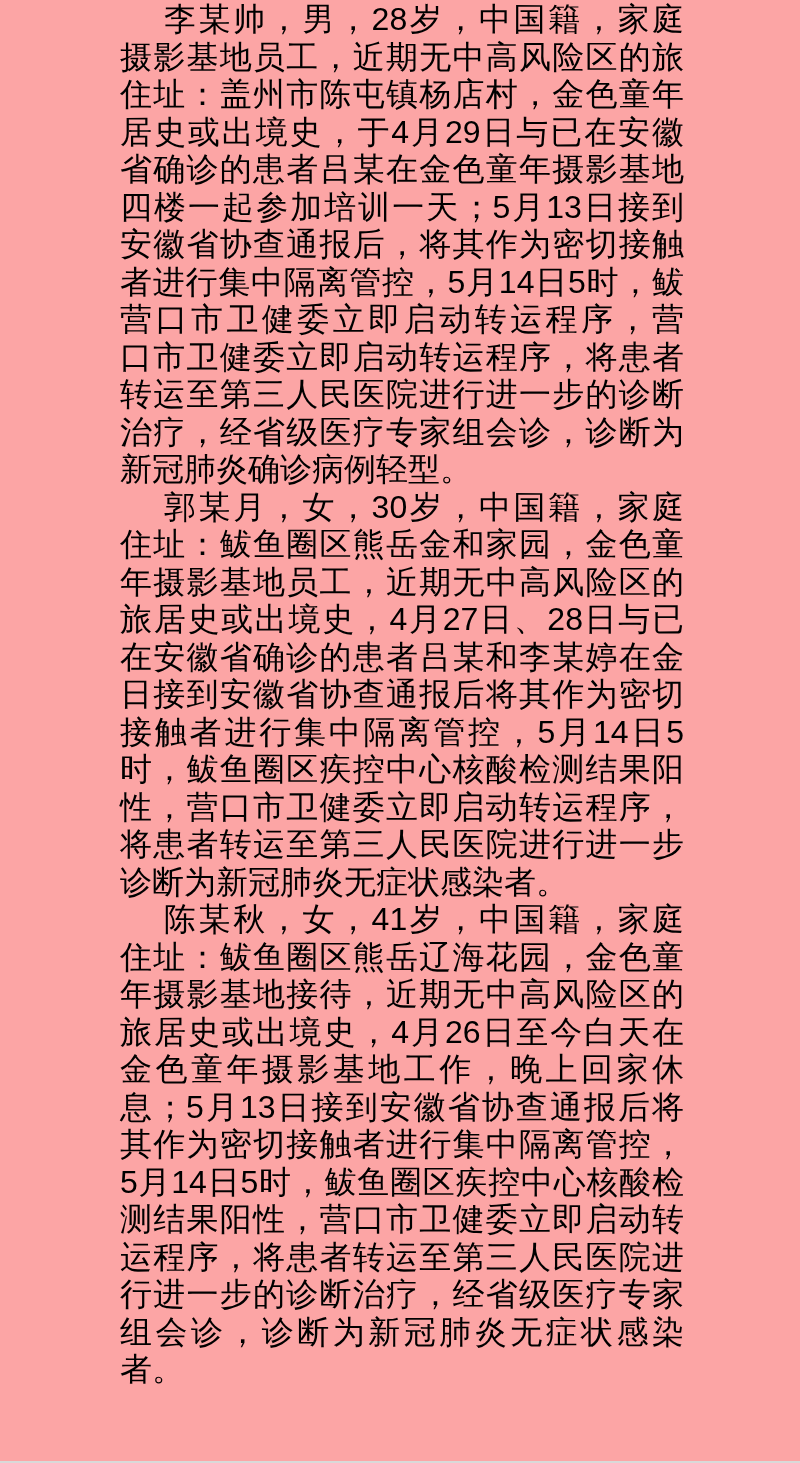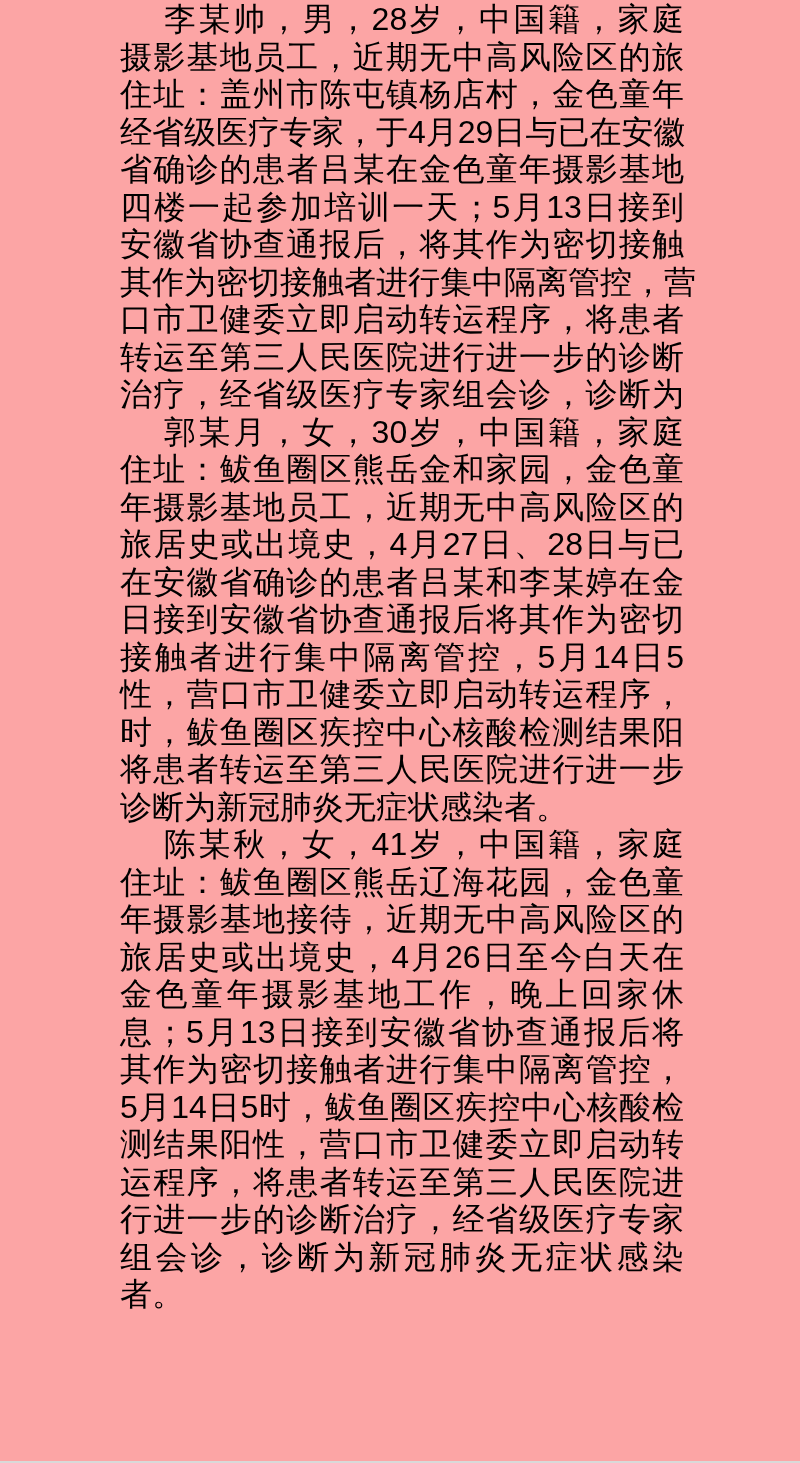--- a/index.html
+++ b/index.html
@@ -58,39 +58,41 @@
 </style>
 </head>
 <body>
 
 <div class="page" style="background: #fca5a5;">
   <div class="doc" style="color: rgb(0, 0, 0);">
       <div class="para">
         <div class="line first">李某帅，男，28岁，中国籍，家庭</div>
         <div class="line">摄影基地员工，近期无中高风险区的旅</div>
         <div class="line">住址：盖州市陈屯镇杨店村，金色童年</div>
-        <div class="line">经省级医疗专家，于4月29日与已在安徽</div>
+        <div class="line">居史或出境史，于4月29日与已在安徽</div>
         <div class="line">省确诊的患者吕某在金色童年摄影基地</div>
         <div class="line">四楼一起参加培训一天；5月13日接到</div>
         <div class="line">安徽省协查通报后，将其作为密切接触</div>
-        <div class="line">其作为密切接触者进行集中隔离管控，营</div>
+        <div class="line">者进行集中隔离管控，5月14日5时，鲅</div>
+        <div class="line">营口市卫健委立即启动转运程序，营</div>
         <div class="line">口市卫健委立即启动转运程序，将患者</div>
         <div class="line">转运至第三人民医院进行进一步的诊断</div>
         <div class="line">治疗，经省级医疗专家组会诊，诊断为</div>
+        <div class="line last">新冠肺炎确诊病例轻型。</div>
       </div>
       <div class="para">
         <div class="line first">郭某月，女，30岁，中国籍，家庭</div>
         <div class="line">住址：鲅鱼圈区熊岳金和家园，金色童</div>
         <div class="line">年摄影基地员工，近期无中高风险区的</div>
         <div class="line">旅居史或出境史，4月27日、28日与已</div>
         <div class="line">在安徽省确诊的患者吕某和李某婷在金</div>
         <div class="line">日接到安徽省协查通报后将其作为密切</div>
         <div class="line">接触者进行集中隔离管控，5月14日5</div>
+        <div class="line">时，鲅鱼圈区疾控中心核酸检测结果阳</div>
         <div class="line">性，营口市卫健委立即启动转运程序，</div>
-        <div class="line">时，鲅鱼圈区疾控中心核酸检测结果阳</div>
         <div class="line">将患者转运至第三人民医院进行进一步</div>
         <div class="line last">诊断为新冠肺炎无症状感染者。</div>
       </div>
       <div class="para">
         <div class="line first">陈某秋，女，41岁，中国籍，家庭</div>
         <div class="line">住址：鲅鱼圈区熊岳辽海花园，金色童</div>
         <div class="line">年摄影基地接待，近期无中高风险区的</div>
         <div class="line">旅居史或出境史，4月26日至今白天在</div>
         <div class="line">金色童年摄影基地工作，晚上回家休</div>
         <div class="line">息；5月13日接到安徽省协查通报后将</div>

